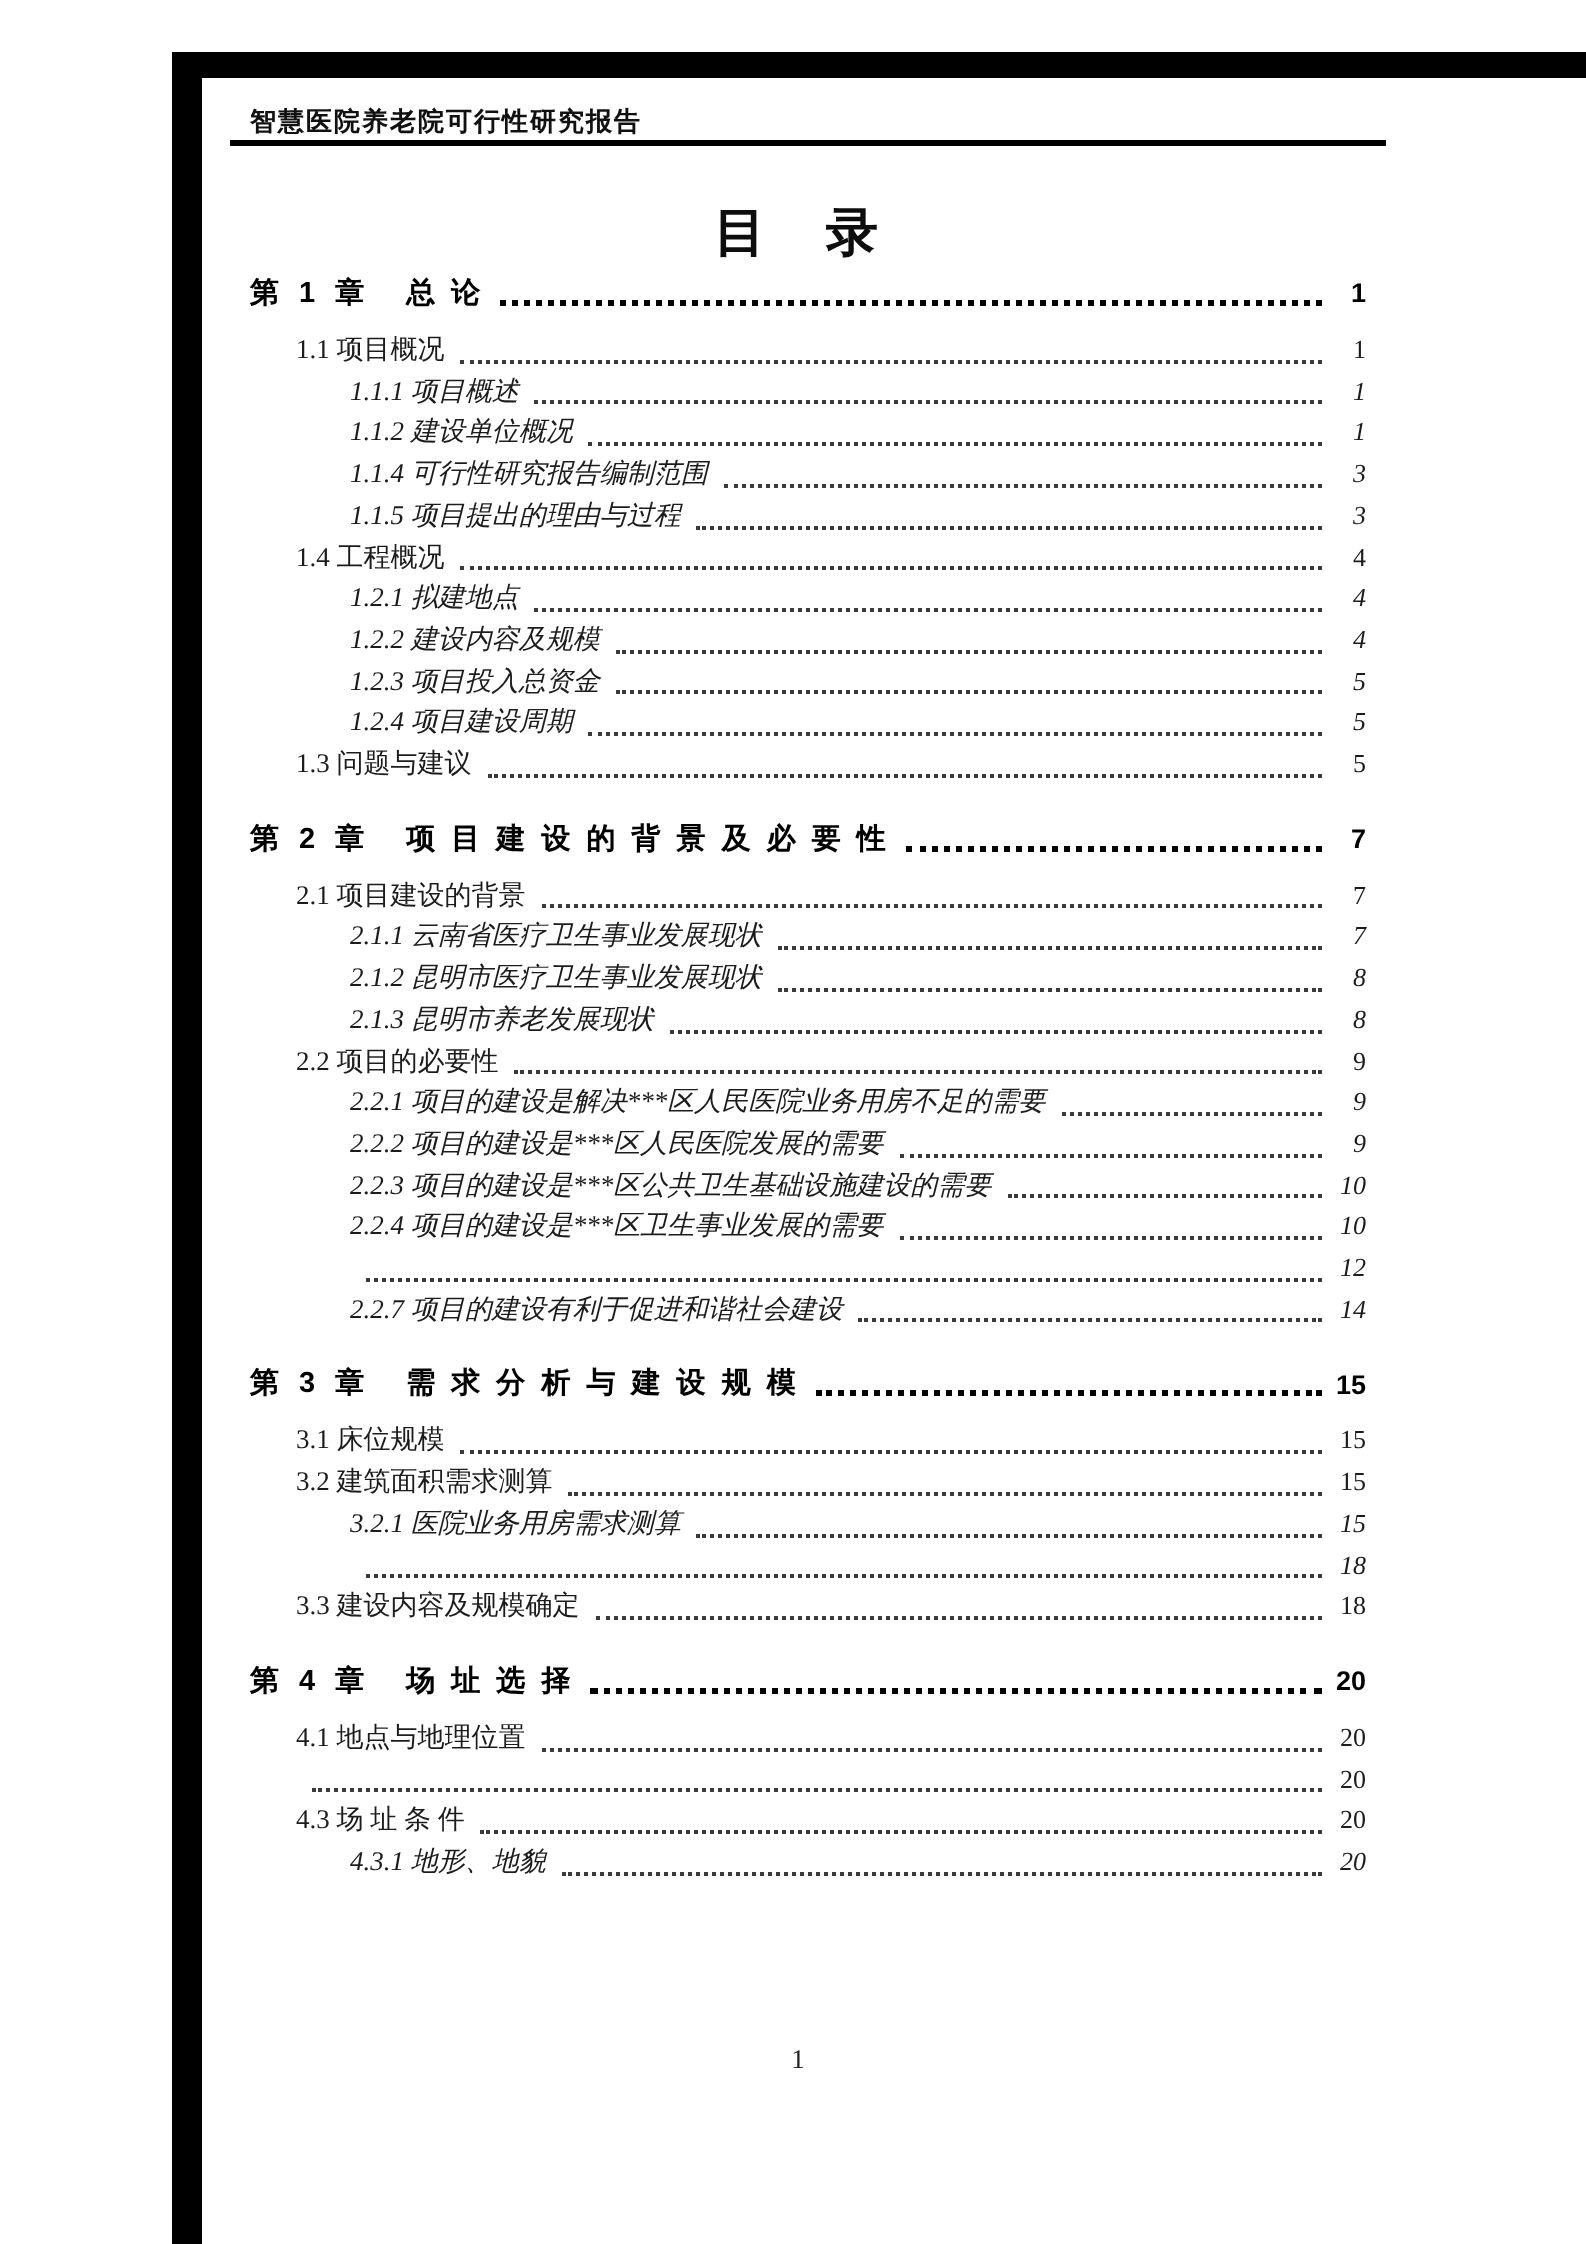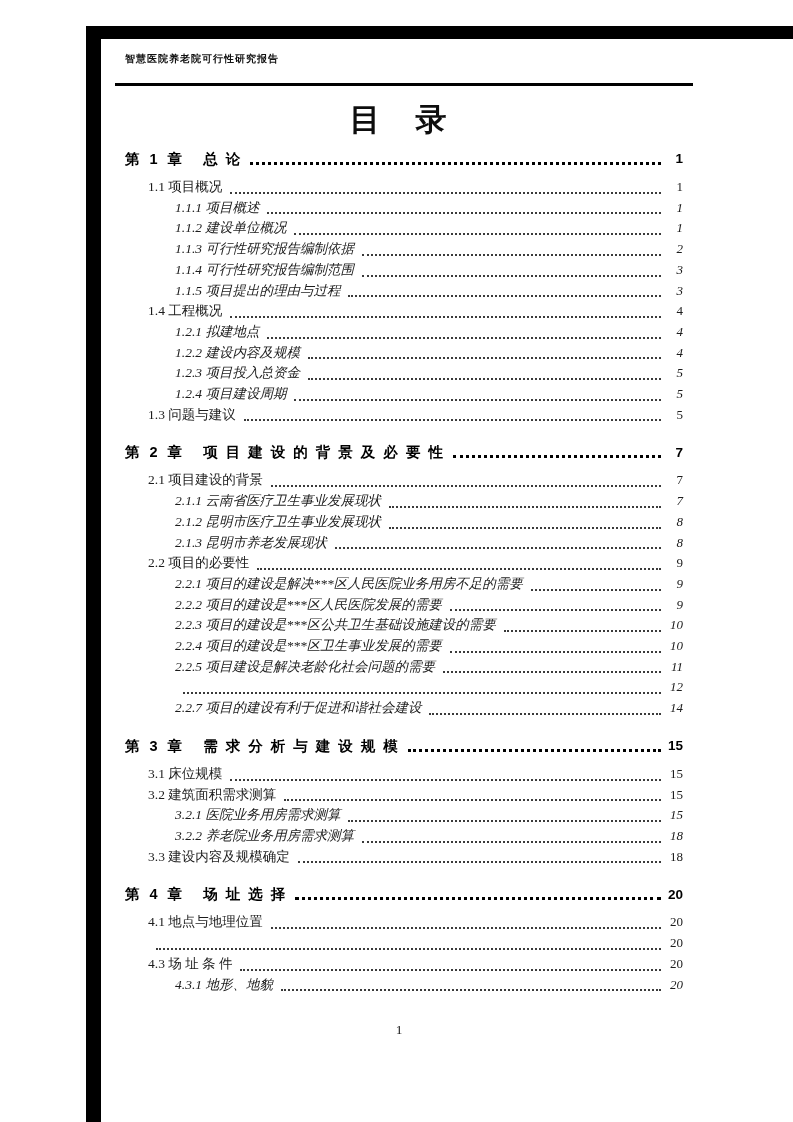--- a/index.html
+++ b/index.html
@@ -11,35 +11,35 @@
     -webkit-font-smoothing:antialiased;
   }
 
   
   .scan-edge-left  { position:absolute; left:86px; top:26px; width:15px;  height:1096px; background:#000; }
   .scan-edge-top   { position:absolute; left:86px; top:26px; width:707px; height:13px;   background:#000; }
 
   
   .doc-header {
     position:absolute; top:52px; left:115px; width:568px;
-    border-bottom:3px solid #000; padding:0 0 17px 10px;
+    border-bottom:3px solid #000; padding:0 0 0 10px;
     font-family:"Liberation Sans","DejaVu Sans",sans-serif;
-    font-weight:bold; font-size:10px; letter-spacing:1px; color:#111;
+    font-weight:bold; font-size:13px; letter-spacing:1px; color:#111;
   }
 
   
   .doc-title {
     position:absolute; top:99px; left:115px; width:568px;
     text-align:center;
     font-family:"Liberation Sans","DejaVu Sans",sans-serif;
-    font-weight:bold; font-size:31px; letter-spacing:2px; color:#0d0d0d;
-  }
-
-  
-  .toc { position:absolute; top:148px; left:115px; width:568px; }
+    font-weight:bold; font-size:26px; letter-spacing:2px; color:#0d0d0d;
+  }
+
+  
+  .toc { position:absolute; top:136px; left:115px; width:568px; }
 
   .toc-row {
     display:flex; align-items:flex-end;
     font-size:13.5px; line-height:20.7px; color:#1c1c1c;
   }
   .toc-row .label { white-space:nowrap; }
   .leader {
     flex:1 1 auto; min-width:12px;
     border-bottom:2px dotted #3a3a3a;
     margin:0 4px 4px 8px;
@@ -97,25 +97,20 @@
       <span class="label">1.1.1 项目概述</span>
       <span class="leader"></span>
       <span class="pagenum">1</span>
     </div>
     <div class="toc-row lvl3">
       <span class="label">1.1.2 建设单位概况</span>
       <span class="leader"></span>
       <span class="pagenum">1</span>
     </div>
     <div class="toc-row lvl3">
-      <span class="label">1.1.3 可行性研究报告编制依据</span>
-      <span class="leader"></span>
-      <span class="pagenum">2</span>
-    </div>
-    <div class="toc-row lvl3">
       <span class="label">1.1.4 可行性研究报告编制范围</span>
       <span class="leader"></span>
       <span class="pagenum">3</span>
     </div>
     <div class="toc-row lvl3">
       <span class="label">1.1.5 项目提出的理由与过程</span>
       <span class="leader"></span>
       <span class="pagenum">3</span>
     </div>
     <div class="toc-row lvl2">
@@ -193,25 +188,20 @@
       <span class="label">2.2.3 项目的建设是***区公共卫生基础设施建设的需要</span>
       <span class="leader"></span>
       <span class="pagenum">10</span>
     </div>
     <div class="toc-row lvl3">
       <span class="label">2.2.4 项目的建设是***区卫生事业发展的需要</span>
       <span class="leader"></span>
       <span class="pagenum">10</span>
     </div>
     <div class="toc-row lvl3">
-      <span class="label">2.2.5 项目建设是解决老龄化社会问题的需要</span>
-      <span class="leader"></span>
-      <span class="pagenum">11</span>
-    </div>
-    <div class="toc-row lvl3">
       <span class="leader"></span>
       <span class="pagenum">12</span>
     </div>
     <div class="toc-row lvl3">
       <span class="label">2.2.7 项目的建设有利于促进和谐社会建设</span>
       <span class="leader"></span>
       <span class="pagenum">14</span>
     </div>
     <div class="toc-row chapter-row">
       <span class="label chapter-num">第 3 章</span>
@@ -228,21 +218,20 @@
       <span class="label">3.2 建筑面积需求测算</span>
       <span class="leader"></span>
       <span class="pagenum">15</span>
     </div>
     <div class="toc-row lvl3">
       <span class="label">3.2.1 医院业务用房需求测算</span>
       <span class="leader"></span>
       <span class="pagenum">15</span>
     </div>
     <div class="toc-row lvl3">
-      <span class="label">3.2.2 养老院业务用房需求测算</span>
       <span class="leader"></span>
       <span class="pagenum">18</span>
     </div>
     <div class="toc-row lvl2">
       <span class="label">3.3 建设内容及规模确定</span>
       <span class="leader"></span>
       <span class="pagenum">18</span>
     </div>
     <div class="toc-row chapter-row">
       <span class="label chapter-num">第 4 章</span>

